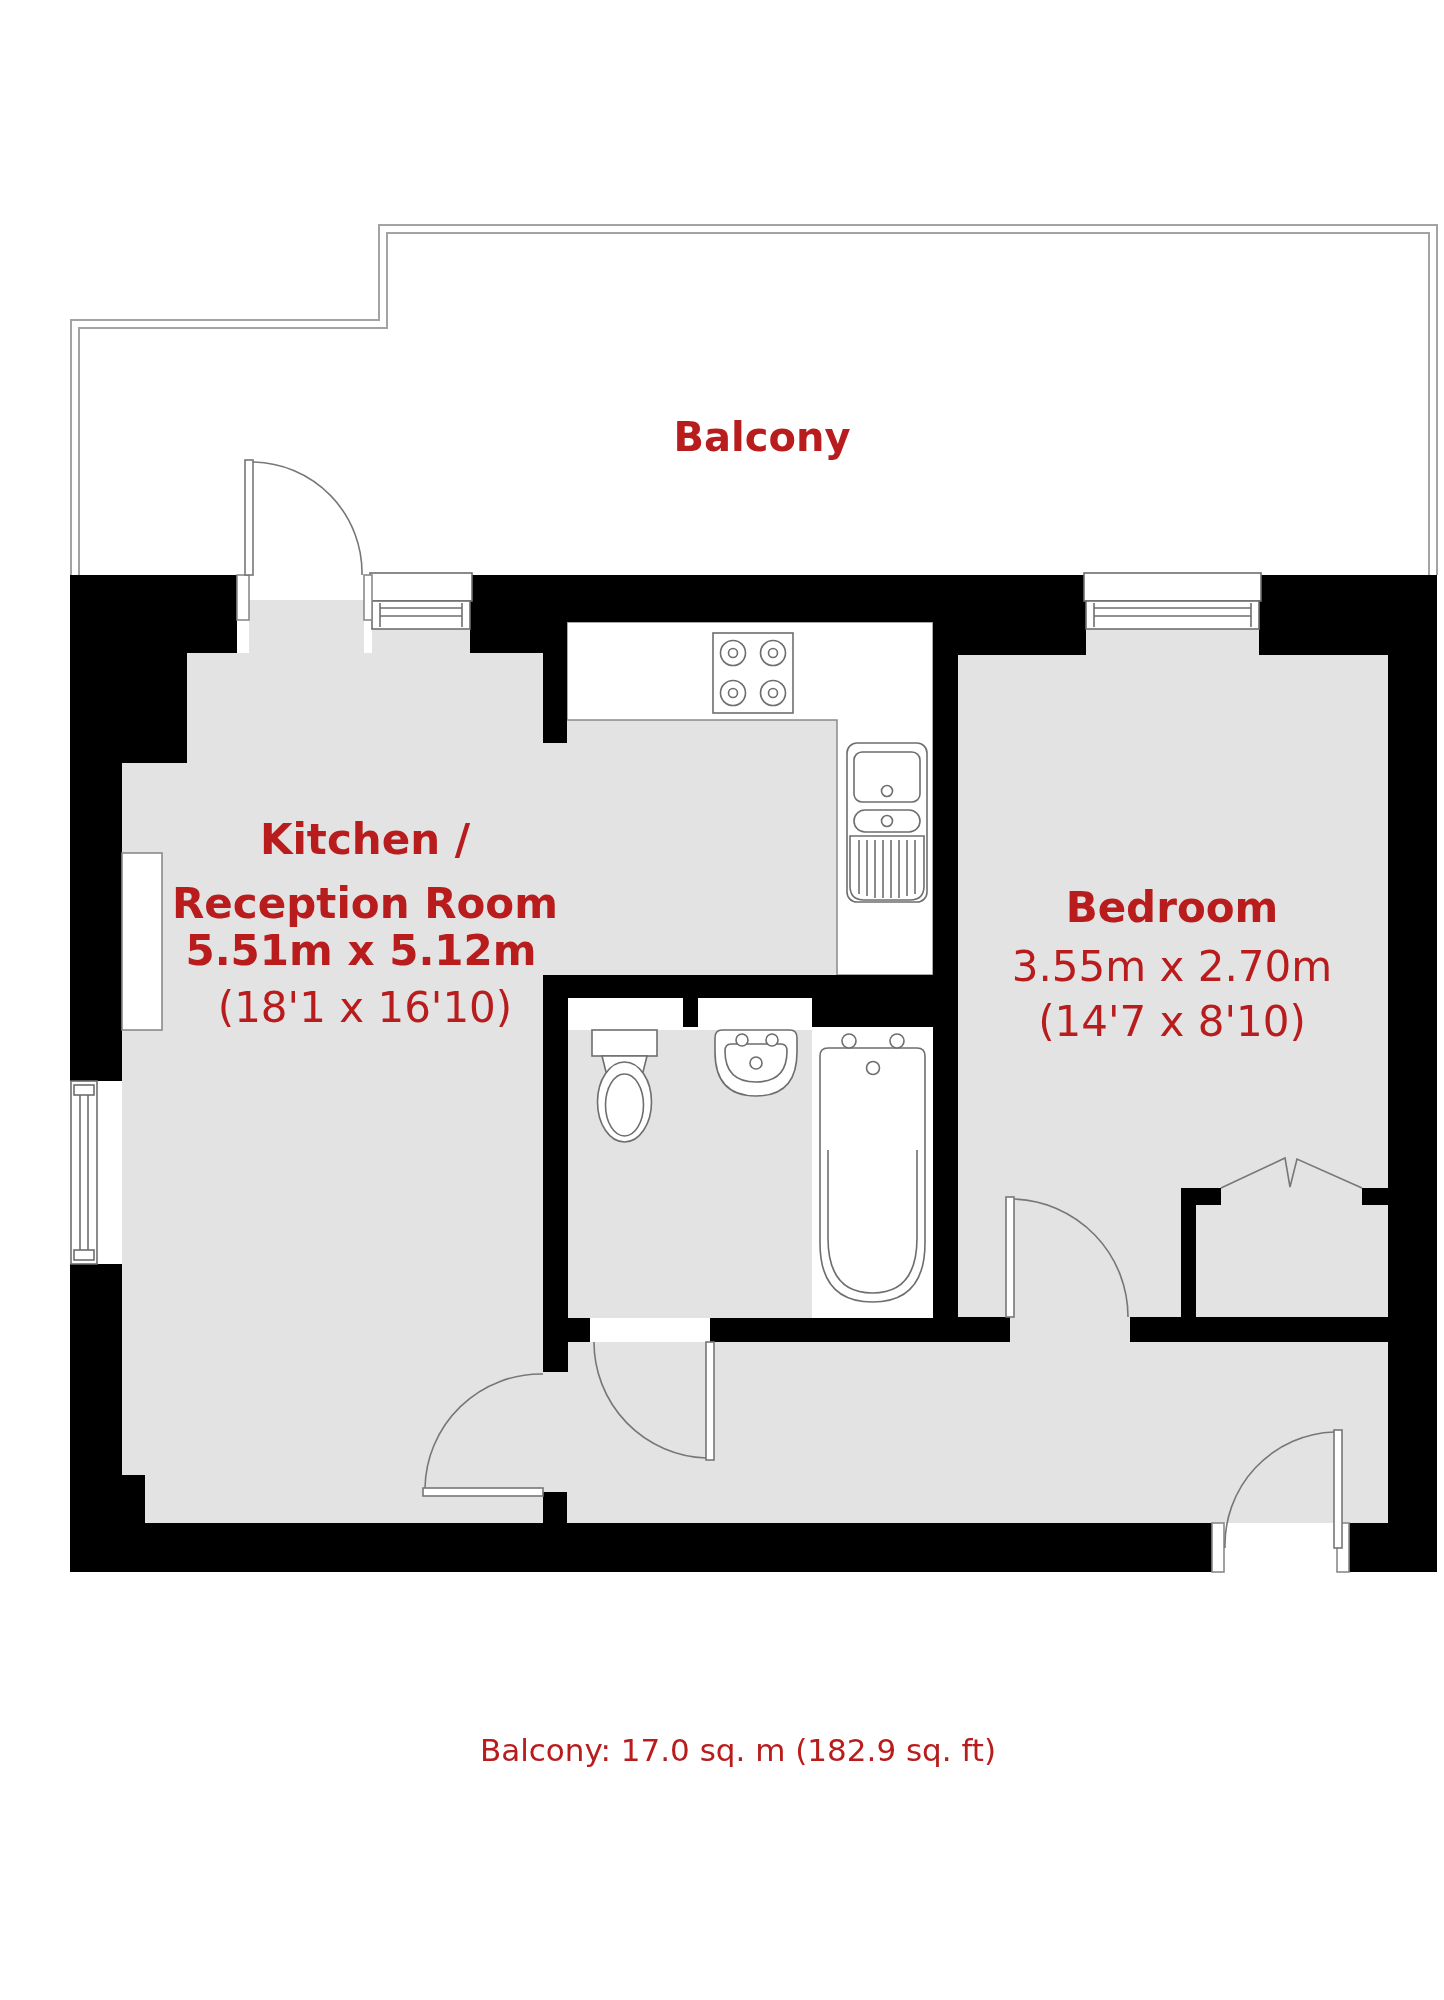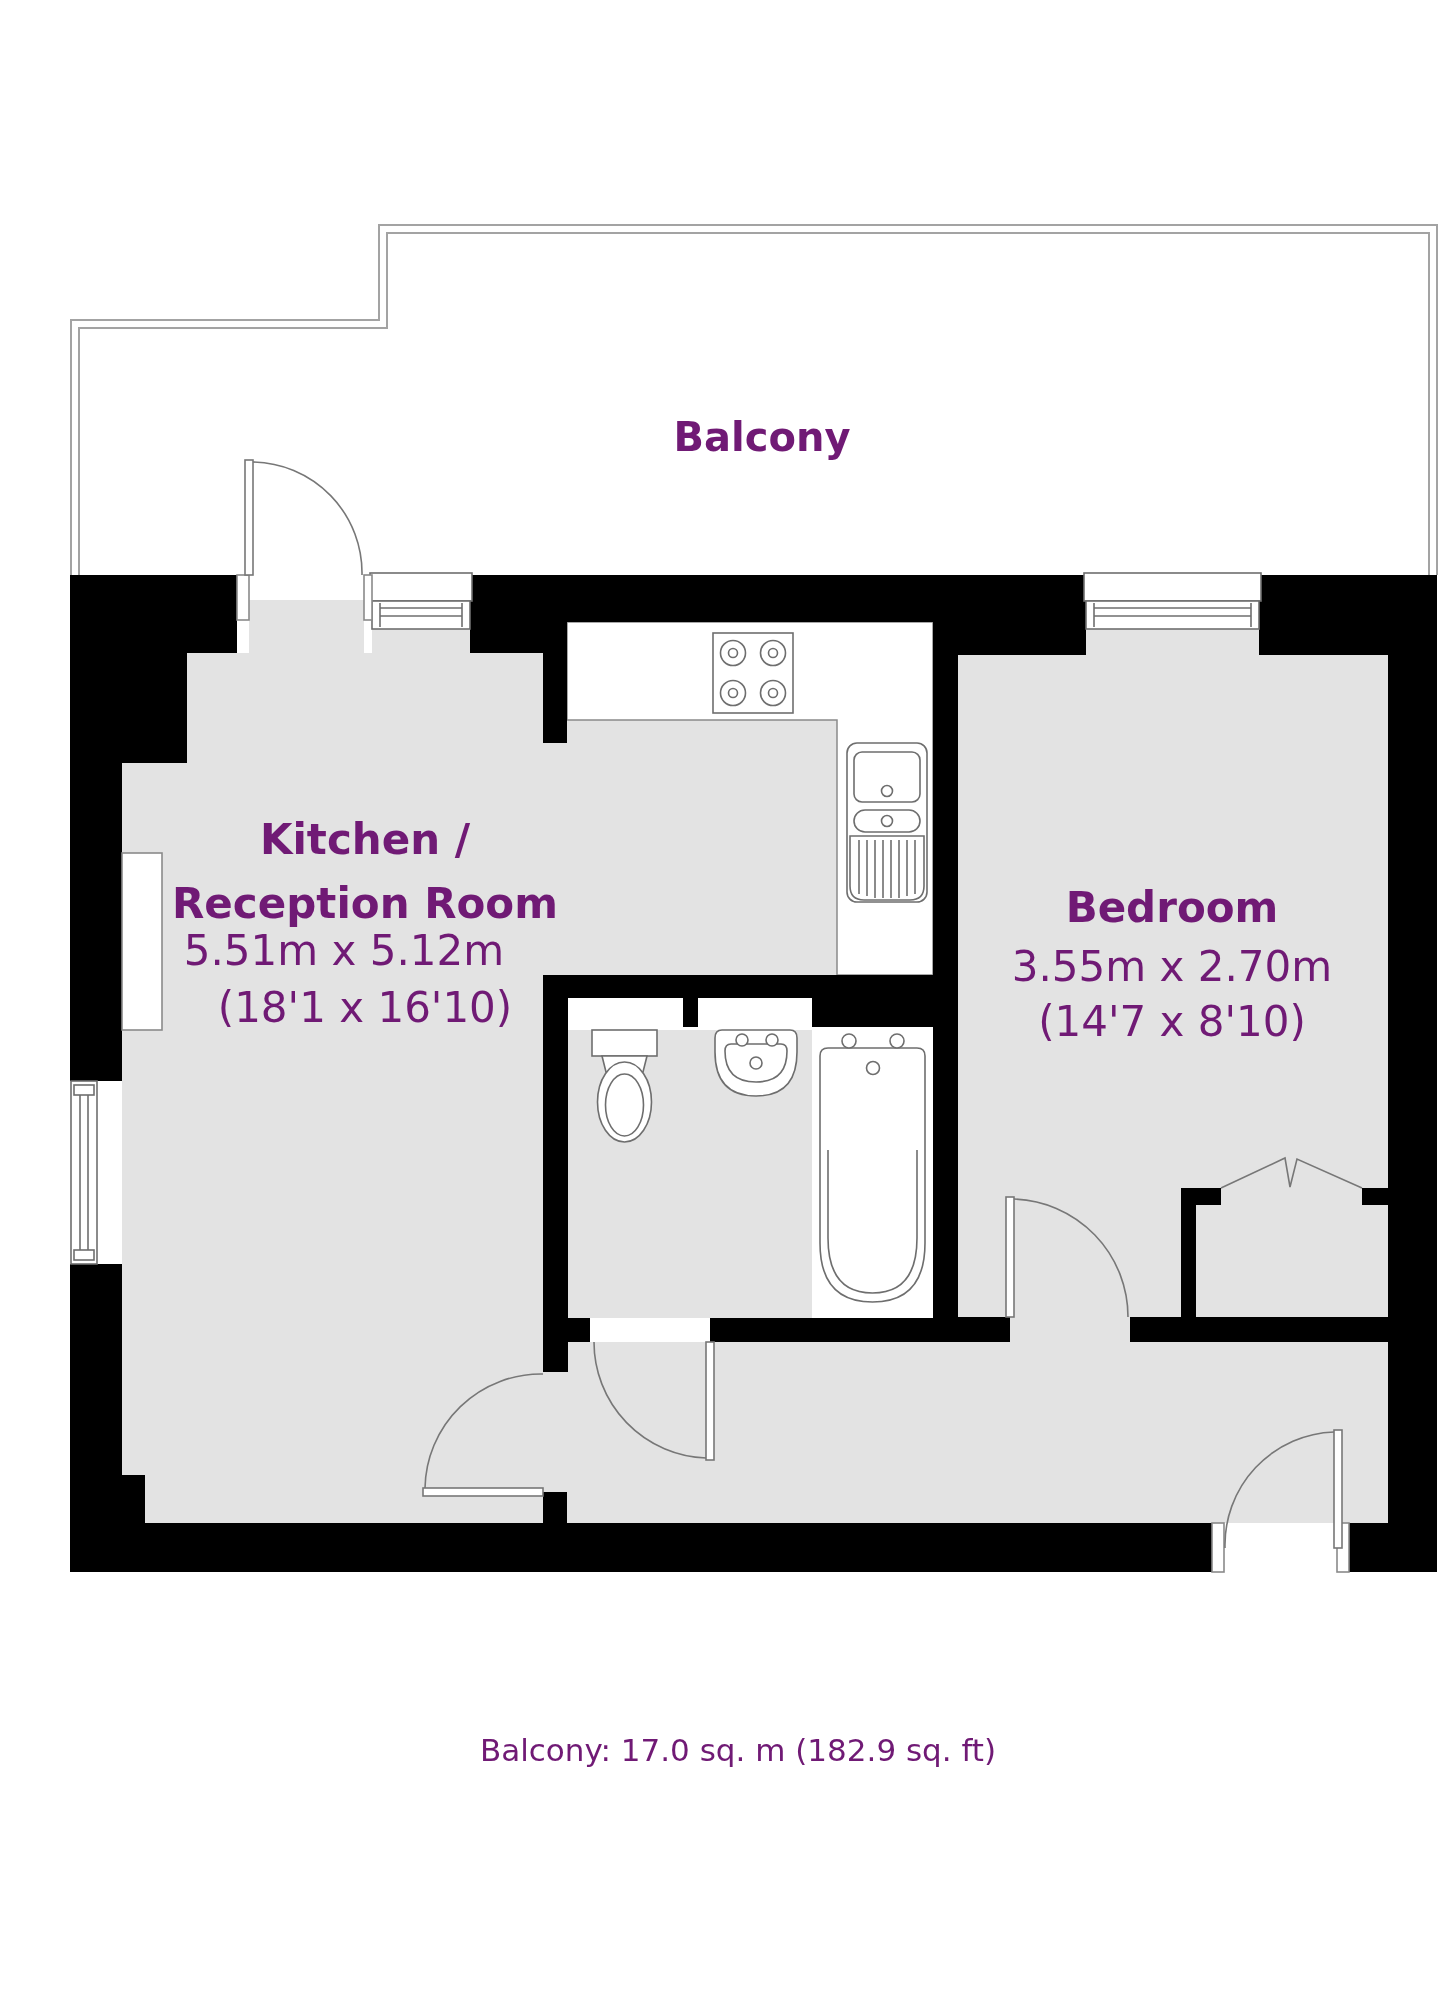--- a/index.html
+++ b/index.html
@@ -8,21 +8,21 @@
     width:1444px;height:2000px;
     background:#ffffff;
     font-family:"DejaVu Sans","Liberation Sans",sans-serif;
     overflow:hidden;
   }
   #plan-svg{position:absolute;left:0;top:0;}
   .label{
     position:absolute;
     transform:translate(-50%,-50%);
     white-space:nowrap;
-    color:#701a75;
+    color:#b91c1c;
     text-align:center;
     line-height:1.3;
   }
   .room-title{font-size:42px;font-weight:bold;}
   .room-dim{font-size:42px;font-weight:normal;}
   .balcony-title{font-size:40px;font-weight:bold;}
   .summary-line{font-size:31px;font-weight:normal;}
 </style>
 </head>
 <body>
@@ -201,21 +201,21 @@
         <circle cx="897" cy="1041" r="7"></circle>
         <circle cx="873" cy="1068" r="6.5"></circle>
       </g>
     </g>
   </svg>
 
   <div class="label balcony-title" style="left:762px;top:437px;">Balcony</div>
 
   <div class="label room-title" style="left:365px;top:840px;">Kitchen /</div>
   <div class="label room-title" style="left:365px;top:904px;">Reception Room</div>
-  <div class="label room-dim" style="left:344px;top:951px;">5.51m x 5.12m</div>
+  <div class="label room-dim" style="left:361px;top:951px;font-weight:bold;">5.51m x 5.12m</div>
   <div class="label room-dim" style="left:365px;top:1008px;">(18'1 x 16'10)</div>
 
   <div class="label room-title" style="left:1172px;top:860px;margin-top:48px;">Bedroom</div>
   <div class="label room-dim" style="left:1172px;top:967px;">3.55m x 2.70m</div>
   <div class="label room-dim" style="left:1172px;top:1022px;">(14'7 x 8'10)</div>
 
   <div class="label summary-line" style="left:738px;top:1750px;">Balcony: 17.0 sq. m (182.9 sq. ft)</div>
 
 </div>
 

